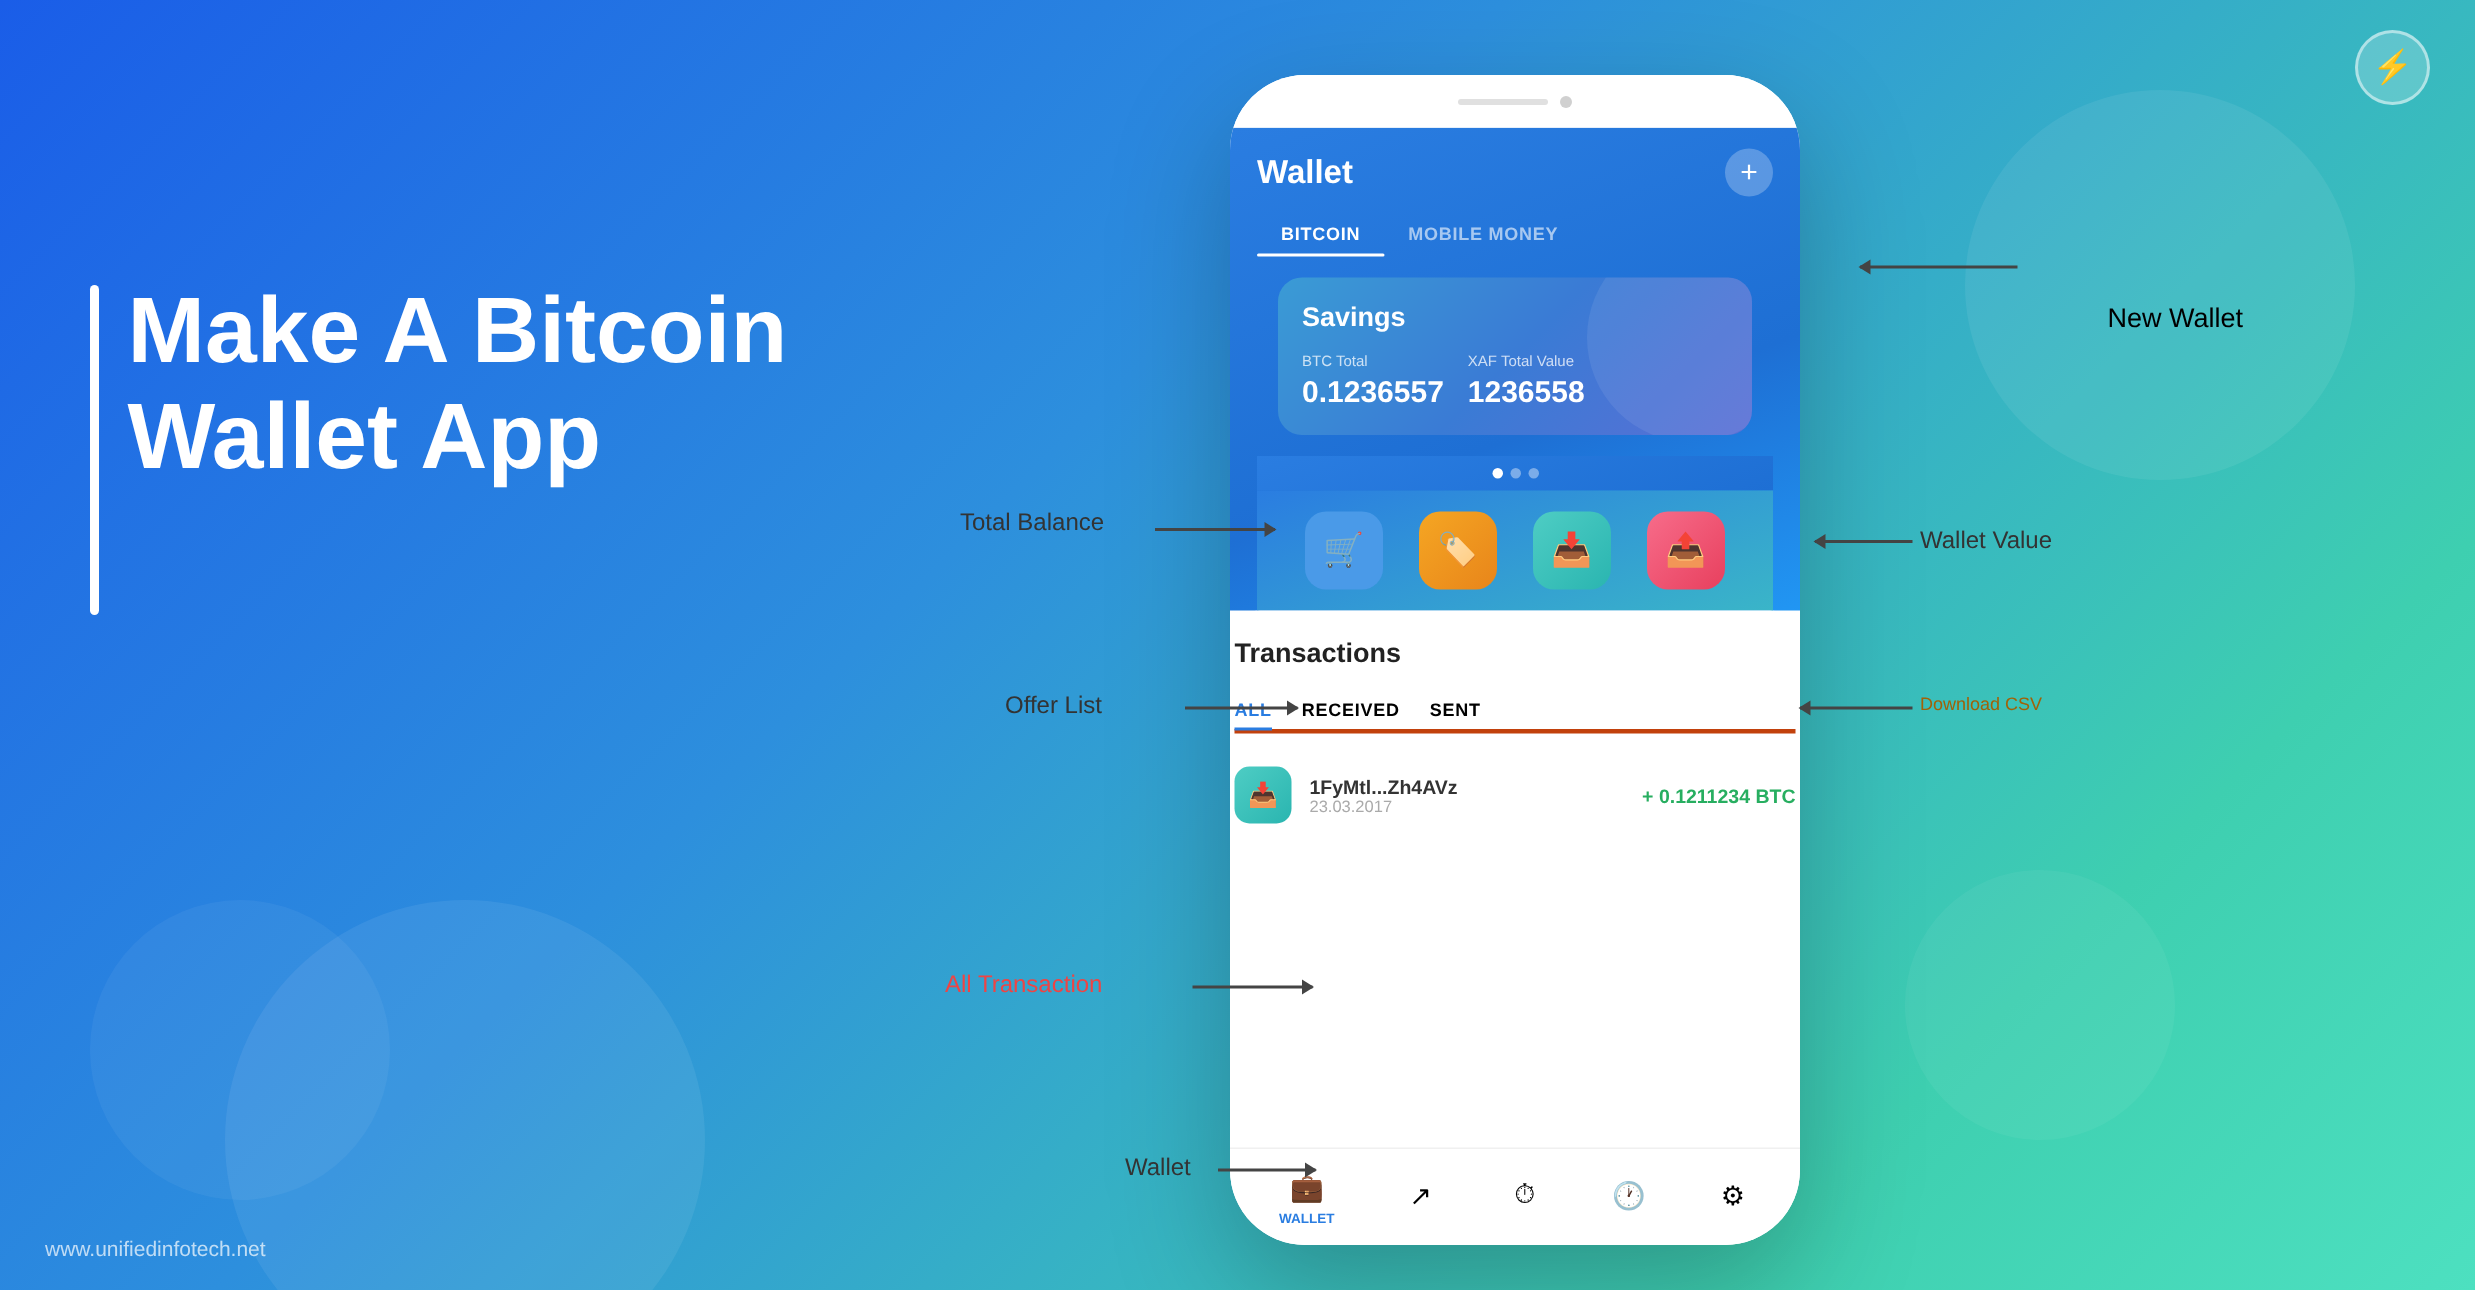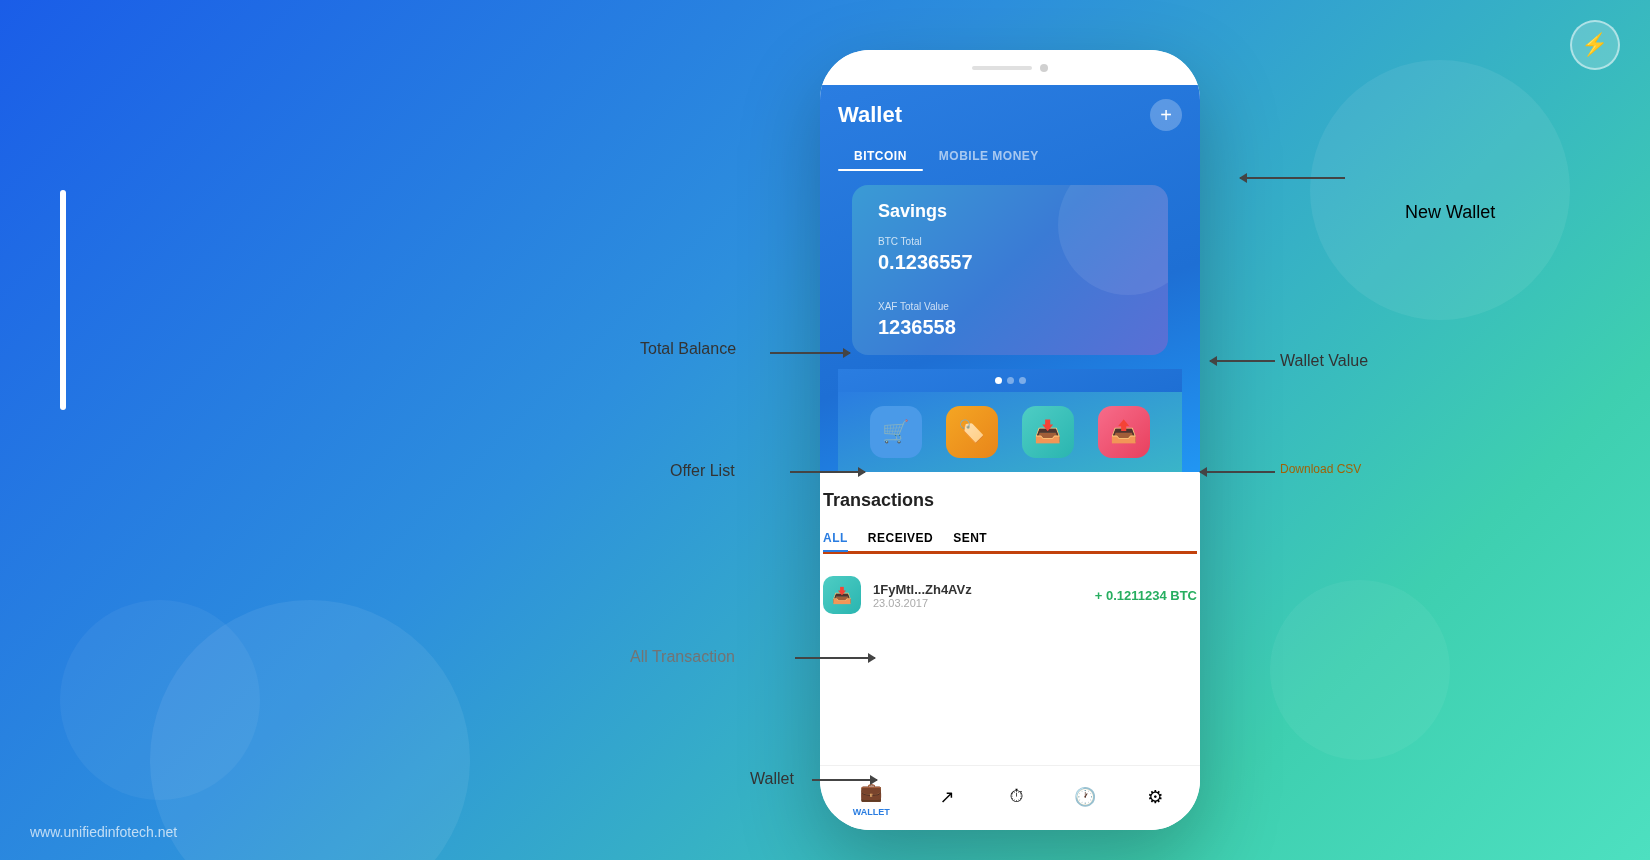--- a/index.html
+++ b/index.html
@@ -213,21 +213,21 @@
       height: 2px;
       background: white;
       border-radius: 1px;
     }
 
     
     .savings-card {
       margin: 14px 14px;
       background: linear-gradient(135deg, #3a9bd5 0%, #3a7bd5 50%, #5a6fd5 100%);
       border-radius: 16px;
-      padding: 16px 26px;
+      padding: 16px 16px;
       color: white;
       position: relative;
       overflow: hidden;
     }
 
     .savings-card::before {
       content: '';
       position: absolute;
       top: -30px;
       right: -30px;
@@ -238,22 +238,21 @@
     }
 
     .savings-label {
       font-size: 18px;
       font-weight: 700;
       margin-bottom: 14px;
     }
 
     .savings-row {
       display: flex;
-      gap: 27px;
-      flex-direction: column;
+      gap: 16px;
     }
 
     .savings-col label {
       font-size: 10px;
       color: rgba(255,255,255,0.75);
       display: block;
       margin-bottom: 4px;
     }
 
     .savings-col .value {
@@ -459,21 +458,22 @@
 <div class="circle-left"></div>
 <div class="circle-left2"></div>
 <div class="circle-right"></div>
 <div class="circle-right2"></div>
 
 <div class="logo-circle">⚡</div>
 
 <div class="left-bar"></div>
 
 <div class="headline">
-  <br>
+  <span>Make A Bitcoin</span><br>
+  <span>Wallet App</span>
 </div>
 
 <div class="website">www.unifiedinfotech.net</div>
 
 <div class="phone-wrapper">
   <div class="phone-frame">
     <div class="phone-notch-area">
       <div class="phone-notch">
         <div class="notch-line"></div>
         <div class="notch-dot"></div>
@@ -589,21 +589,21 @@
 <div style="position:absolute; left:670px; top:462px; color:#333; font-size:16px; font-weight:500; white-space:nowrap;">Offer List</div>
 <div style="position:absolute; left:790px; top:471px; width:75px; height:1.5px; background:#444;">
   <div style="position:absolute; right:-1px; top:-4px; width:0; height:0; border-left:8px solid #444; border-top:5px solid transparent; border-bottom:5px solid transparent;"></div>
 </div>
 
 <div style="position:absolute; left:1280px; top:462px; color:#a16207; font-size:12px; font-weight:400; white-space:nowrap;">Download CSV</div>
 <div style="position:absolute; left:1200px; top:471px; width:75px; height:1.5px; background:#444;">
   <div style="position:absolute; left:-1px; top:-4px; width:0; height:0; border-right:8px solid #444; border-top:5px solid transparent; border-bottom:5px solid transparent;"></div>
 </div>
 
-<div style="position:absolute; left:630px; top:648px; color:#737373; font-size:16px; font-weight:500; white-space:nowrap;">All Transaction</div>
+<div style="position:absolute; left:630px; top:648px; color:#ef4444; font-size:16px; font-weight:500; white-space:nowrap;">All Transaction</div>
 <div style="position:absolute; left:795px; top:657px; width:80px; height:1.5px; background:#444;">
   <div style="position:absolute; right:-1px; top:-4px; width:0; height:0; border-left:8px solid #444; border-top:5px solid transparent; border-bottom:5px solid transparent;"></div>
 </div>
 
 <div style="position:absolute; left:750px; top:770px; color:#333; font-size:16px; font-weight:500; white-space:nowrap;">Wallet</div>
 <div style="position:absolute; left:812px; top:779px; width:65px; height:1.5px; background:#444;">
   <div style="position:absolute; right:-1px; top:-4px; width:0; height:0; border-left:8px solid #444; border-top:5px solid transparent; border-bottom:5px solid transparent;"></div>
 </div>
 
 <div style="position:absolute; left:1405px; top:168px; color:#000000; font-size:18px; font-weight:500; white-space:nowrap;margin-top:34px;">New Wallet</div>

